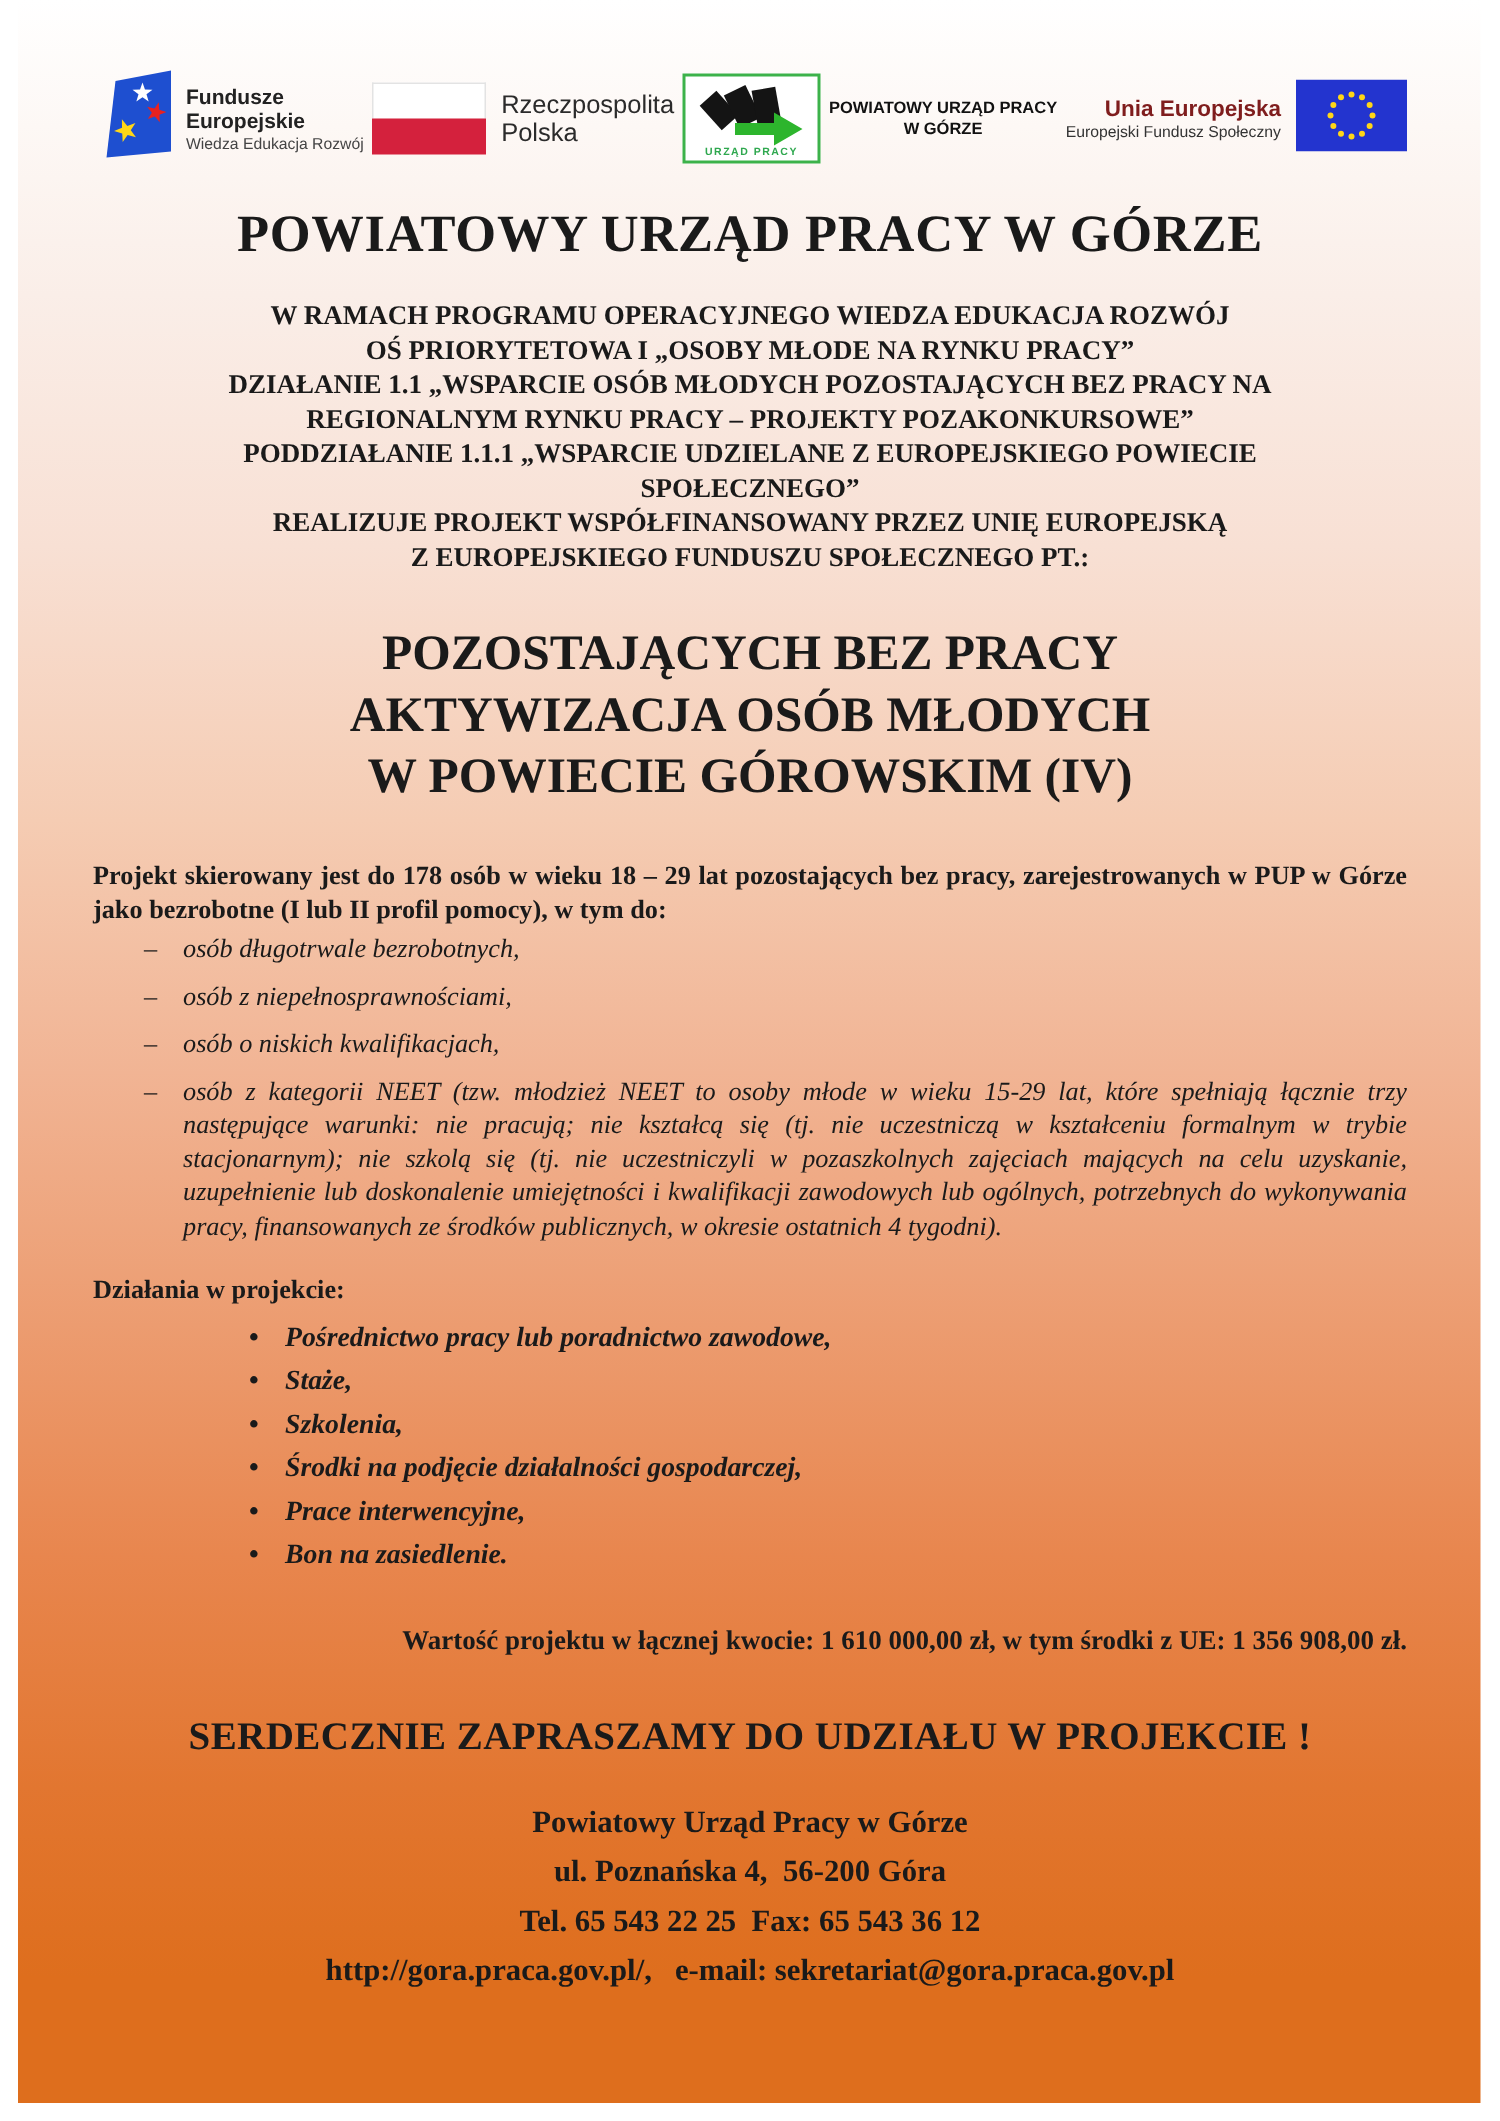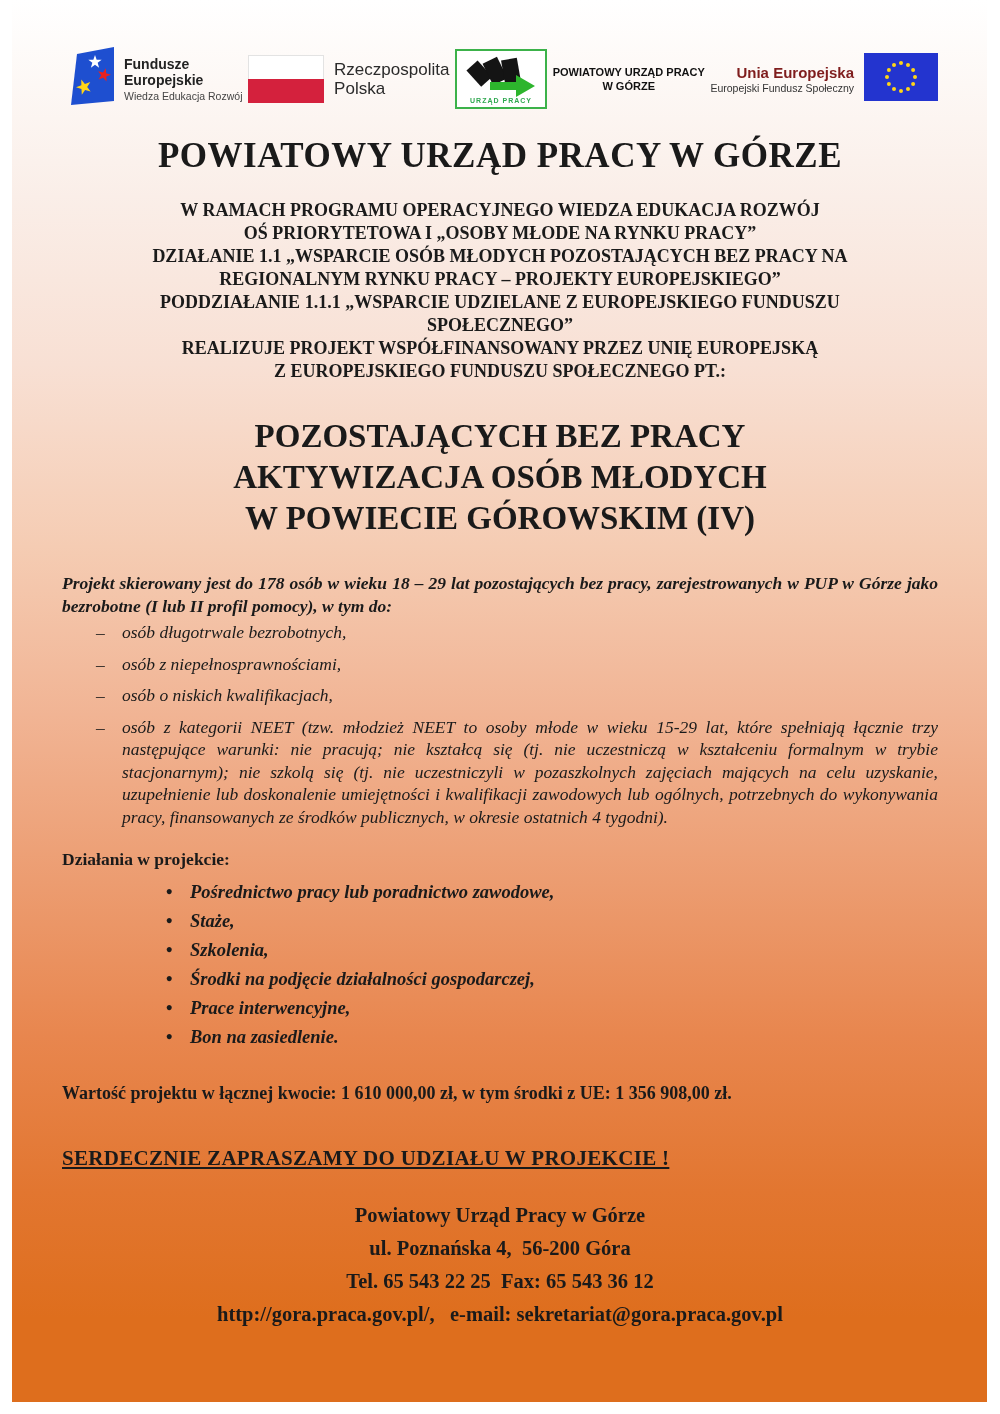--- a/index.html
+++ b/index.html
@@ -35,38 +35,38 @@
   .eu-text .l1{font-size:15px;font-weight:bold;color:#7f1d1d;}
   .eu-text .l2{font-size:10.5px;color:#333;margin-top:1px;}
 
   
   .h1{margin-top:22px;text-align:center;font-size:35px;font-weight:bold;letter-spacing:0.5px;}
   .program{margin-top:23px;text-align:center;font-weight:bold;font-size:18px;line-height:23px;}
   .big-title{margin-top:33px;text-align:center;font-weight:bold;font-size:33px;line-height:41px;}
 
   
   .bodytext{padding:0 12px;font-size:17.5px;line-height:22.5px;}
-  .intro{margin-top:33px;font-weight:bold;text-align:justify;font-style:italic;}
+  .intro{margin-top:33px;font-weight:bold;text-align:justify;}
   ul.dash-list{list-style:none;margin:4px 0 0 0;padding:0 0 0 34px;}
   ul.dash-list li{
     position:relative;padding-left:26px;margin-bottom:9px;
     font-style:italic;text-align:justify;
   }
   ul.dash-list li::before{content:"\2013";position:absolute;left:0;top:0;}
   .activities-heading{margin-top:20px;font-weight:bold;}
   ul.bullet-list{list-style:none;margin:7px 0 0 0;padding:0 0 0 104px;}
   ul.bullet-list li{
     position:relative;padding-left:24px;font-weight:bold;font-style:italic;
     font-size:18.5px;line-height:29px;
   }
   ul.bullet-list li::before{content:"\2022";position:absolute;left:0;font-style:normal;}
   .goal{margin-top:25px;font-weight:bold;text-align:justify;}
-  .value-block{margin-top:26px;font-weight:bold;font-size:18px;line-height:30px;}
+  .value-block{margin-top:26px;font-weight:bold;font-size:18px;line-height:30px;text-align:right;}
   .value-block div{white-space:pre-wrap;}
-  .invitation{margin-top:39px;text-align:left;font-weight:bold;font-size:21px;letter-spacing:0.3px;text-decoration:underline;}
+  .invitation{margin-top:39px;text-align:center;font-weight:bold;font-size:26px;letter-spacing:0.3px;}
   .contact{margin-top:30px;text-align:center;font-weight:bold;font-size:20.5px;line-height:33px;}
   .contact div{white-space:pre-wrap;}
 </style>
 </head>
 <body>
 
 <div class="page">
   <div class="gradient-panel"></div>
   <div class="content">
 
@@ -141,22 +141,22 @@
       </div>
     </div>
 
     <div class="h1">POWIATOWY URZĄD PRACY W GÓRZE</div>
 
     <div class="program">
 
     <div>W RAMACH PROGRAMU OPERACYJNEGO WIEDZA EDUKACJA ROZWÓJ</div>
         <div>OŚ PRIORYTETOWA I „OSOBY MŁODE NA RYNKU PRACY”</div>
         <div>DZIAŁANIE 1.1 „WSPARCIE OSÓB MŁODYCH POZOSTAJĄCYCH BEZ PRACY NA</div>
-        <div>REGIONALNYM RYNKU PRACY – PROJEKTY EUROPEJSKIEGO”</div>
-        <div>PODDZIAŁANIE 1.1.1 „WSPARCIE UDZIELANE Z EUROPEJSKIEGO FUNDUSZU</div>
+        <div>REGIONALNYM RYNKU PRACY – PROJEKTY POZAKONKURSOWE”</div>
+        <div>PODDZIAŁANIE 1.1.1 „WSPARCIE UDZIELANE Z EUROPEJSKIEGO POWIECIE</div>
         <div>SPOŁECZNEGO”</div>
         <div>REALIZUJE PROJEKT WSPÓŁFINANSOWANY PRZEZ UNIĘ EUROPEJSKĄ</div>
         <div>Z EUROPEJSKIEGO FUNDUSZU SPOŁECZNEGO PT.:</div>
       </div>
 
     <div class="big-title">
 
     <div>POZOSTAJĄCYCH BEZ PRACY</div>
         <div>AKTYWIZACJA OSÓB MŁODYCH</div>
         <div>W POWIECIE GÓROWSKIM (IV)</div>

